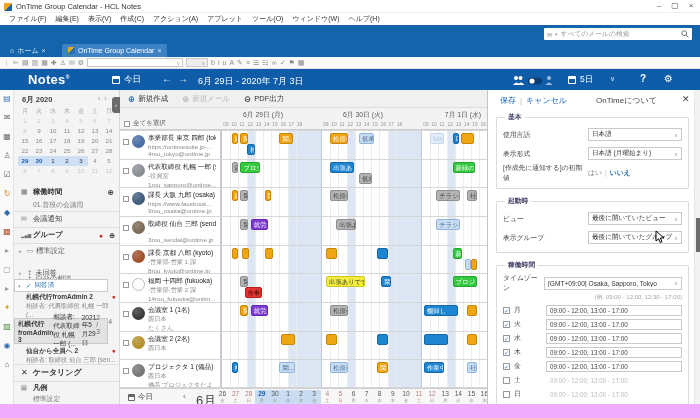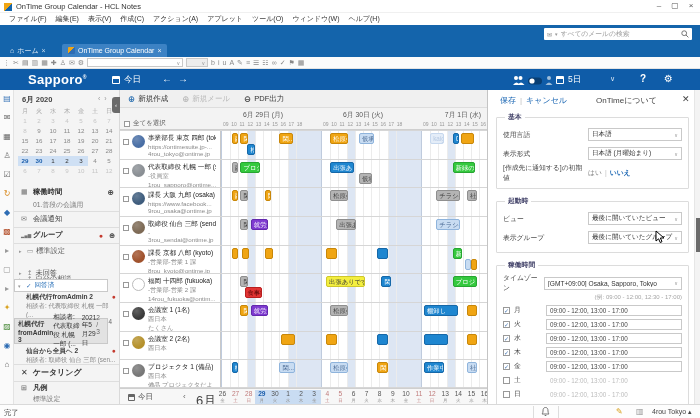--- a/index.html
+++ b/index.html
@@ -34,21 +34,21 @@
 .tb-sel.dis{width:22px;background:#ededed}
 
 #ontimebar{left:0;top:69px;width:700px;height:21px;background:#0f5ca8;color:#fff}
 #logo{left:28px;top:3px;font-size:13px;font-weight:bold;letter-spacing:.3px}
 #logo sup{font-size:5px}
 .cal-ico{display:inline-block;width:8px;height:8px;border:1px solid currentColor;border-top-width:3px;border-radius:1px;vertical-align:-1px}
 #todaybtn{left:112px;top:5px;font-size:8.5px;display:flex;gap:4px;align-items:center}
 #nav-back{left:162px;top:4px;font-size:10px}
 #nav-fwd{left:178px;top:4px;font-size:10px}
 #daterange{left:198px;top:6px;font-size:9px}
-#viewcluster{left:556px;top:5px;font-size:8.5px;display:flex;gap:4px;align-items:center}
+#viewcluster{left:568px;top:5px;font-size:8.5px;display:flex;gap:4px;align-items:center}
 #viewchev{left:610px;top:6px;font-size:7px;color:#d7e6f4}
 #helpbtn{left:640px;top:4px;font-size:10px;font-weight:bold}
 #gearbtn{left:664px;top:4px;font-size:10px}
 
 #rail{left:0;top:90px;width:14px;height:314px;background:#fafafa;border-right:1px solid #e3e3e3}
 .rail-ico{position:absolute;left:0;width:14px;text-align:center;font-size:8px}
 
 #sidebar{left:14px;top:90px;width:106px;height:314px;background:#f4f4f4;border-right:1px solid #d9d9d9;overflow:hidden}
 #collapse-handle{left:112px;top:97px;width:8px;height:16px;background:#6b6b6b;border-radius:3px 0 0 3px;color:#fff;font-size:6px;text-align:center;line-height:16px;z-index:5}
 .sb{position:absolute;left:0;width:106px}
@@ -225,27 +225,28 @@
       <span class="tb-g">≡</span>
       <span class="tb-g">☰</span>
       <span class="tb-g">☷</span>
       <span class="tb-g">∞</span>
       <span class="tb-g">✓</span>
       <span class="tb-g">⚑</span>
       <span class="tb-g">▦</span>
     </div>
 
   <div id="ontimebar" class="abs">
-    <span id="logo" class="abs"><span>Sapporo</span><sup>®</sup></span>
+    <span id="logo" class="abs"><span>Notes</span><sup>®</sup></span>
     <span id="todaybtn" class="abs">
         <span class="cal-ico"></span>
         <span>今日</span>
       </span>
     <span id="nav-back" class="abs">←</span>
     <span id="nav-fwd" class="abs">→</span>
+    <span id="daterange" class="abs">6月 29日 - 2020年 7月 3日</span>
     <svg class="abs" style="left:512px;top:6px" width="42" height="11" viewBox="0 0 42 11">
       <circle cx="4" cy="3" r="2" fill="#fff"></circle>
         <circle cx="8.5" cy="3" r="2" fill="#fff"></circle>
         <path d="M1 10 q3.5 -5 7 0 z" fill="#fff"></path>
         <path d="M5.5 10 q3.5 -5 7 0 z" fill="#fff"></path>
       <rect x="16" y="2.5" width="14" height="7" rx="3.5" fill="#083e73"></rect>
         <circle cx="20" cy="6" r="2.6" fill="#fff"></circle>
       <circle cx="37" cy="3" r="2" fill="#9dbcd9"></circle>
         <path d="M33.5 10 q3.5 -5 7 0 z" fill="#9dbcd9"></path>
     </svg>
@@ -826,29 +827,17 @@
             <div class="dl">日</div>
             <div class="dv">09:00 - 12:00, 13:00 - 17:00</div>
           </div>
         </fieldset>
       </div>
     <div id="panel-scroll">
         <div id="panel-thumb"></div>
       </div>
   </div>
 
-  <div id="statusbar" class="abs">
-    <span id="status-left" class="abs">完了</span>
-    <span class="abs st-div" style="left:533px"></span>
-    <svg class="abs" style="left:541px;top:2px" width="9" height="10" viewBox="0 0 9 10">
-        <path d="M4.5 0.5 C2.5 0.5 2 2 2 4 C2 6 1 7 1 7 L8 7 C8 7 7 6 7 4 C7 2 6.5 0.5 4.5 0.5 z" fill="none" stroke="#666" stroke-width="0.9"></path>
-        <path d="M3.5 8 a1 1 0 0 0 2 0 z" fill="#666"></path>
-      </svg>
-    <span class="abs st-div" style="left:558px"></span>
-    <span id="st-pencil" class="abs">✎</span>
-    <span id="st-net" class="abs">▥</span>
-    <span id="st-user" class="abs"><span>4rou Tokyo</span> <span>▴</span></span>
-  </div>
 
   <svg id="cursor" class="abs" width="11" height="14" viewBox="0 0 11 14">
       <path d="M1 1 L1 11 L3.6 8.8 L5.2 12.5 L7 11.7 L5.4 8 L9 8 z" fill="#fff" stroke="#000" stroke-width="1"></path>
     </svg>
 </div>
 
 </body></html>

